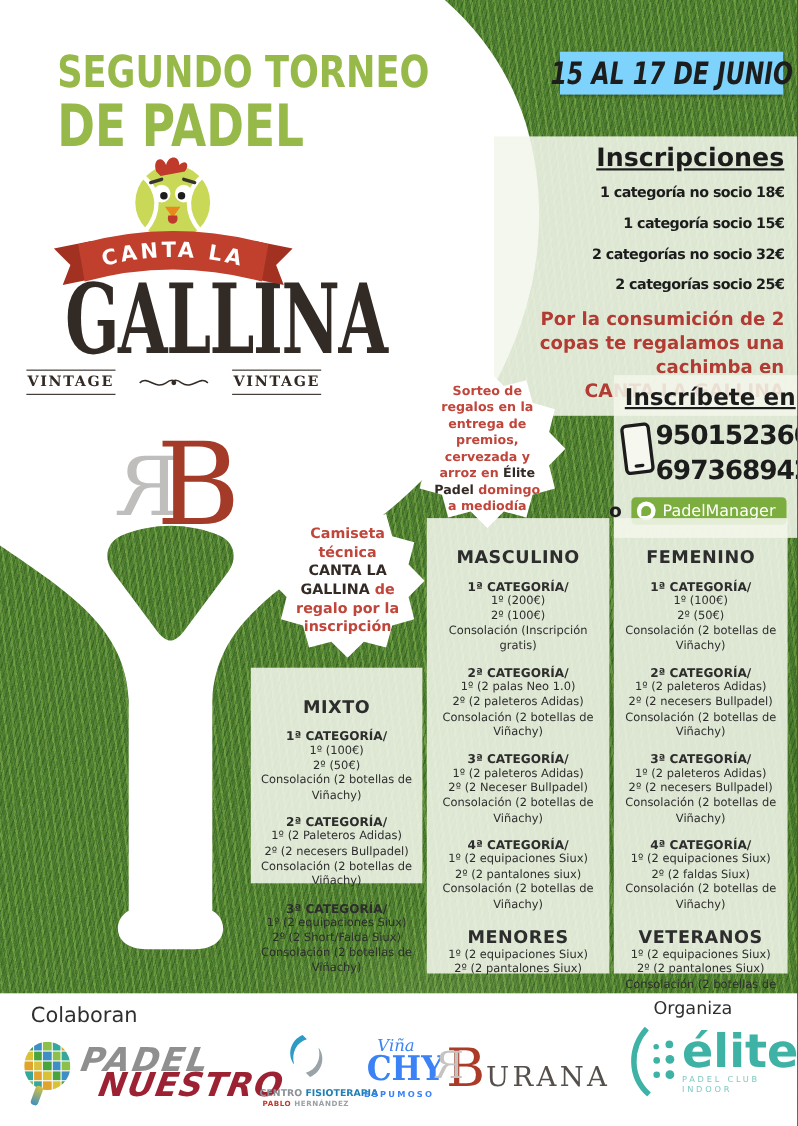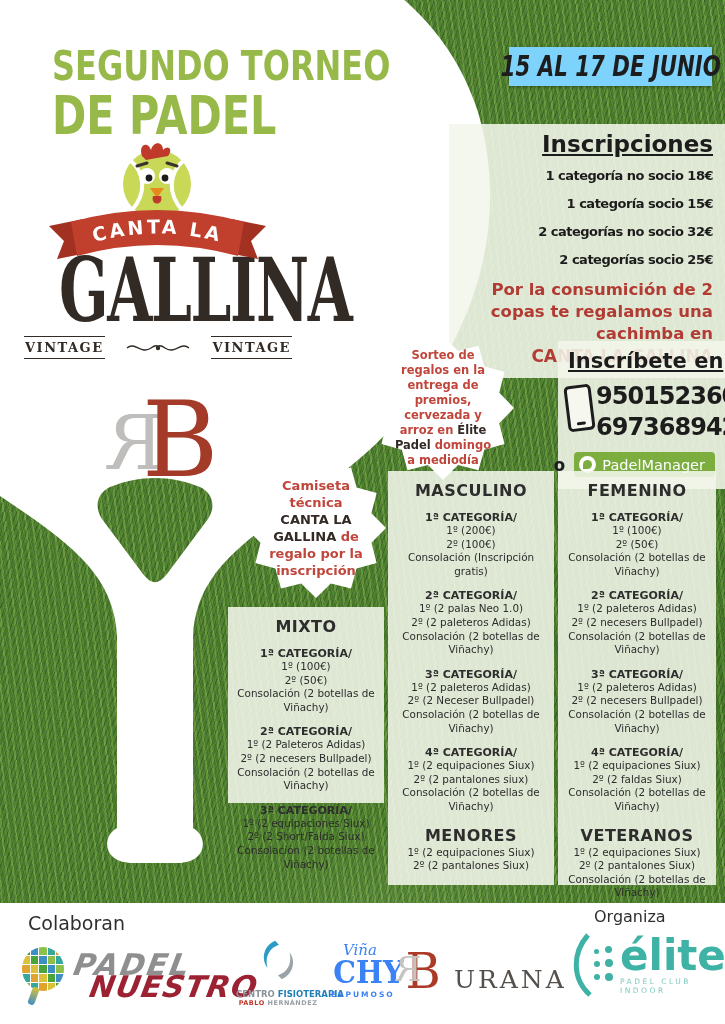--- a/index.html
+++ b/index.html
@@ -82,21 +82,21 @@
   .camiseta-burst .burst-text { width:104px; font-size:13px; line-height:17px; font-weight:bold; }
   .seg-red { color:#c0463c; }
   .seg-dark { color:#332a25; }
 
   
   .cat-col { position:absolute; background:rgba(243,246,234,.88); z-index:2; padding:10px 4px; text-align:center; color:#2d2d2d; }
   #col-0 { left:228px; top:607px; width:156px; height:196px; }
   #col-1 { left:388px; top:471px; width:166px; height:414px; }
   #col-2 { left:558px; top:471px; width:158px; height:414px; }
   .cat-title { font-size:16px; font-weight:bold; letter-spacing:.5px; margin:12px 0 1px; }
-  .cat-section:first-child .cat-title { margin-top:0; }
+  .cat-section:first-child .cat-title { margin-top:16px; }
   .cat-header { font-size:11px; font-weight:bold; margin-top:11px; }
   .cat-line { font-size:10.4px; line-height:13.6px; }
 
   
   .footer { position:absolute; left:0; top:903px; width:725px; height:121px; background:#fff; z-index:6; color:#2f2f2f; }
   .colaboran { position:absolute; left:28px; top:9px; font-size:19px; }
   .organiza { position:absolute; left:594px; top:4px; font-size:16px; }
 
   .pn-logo { position:absolute; left:22px; top:44px; display:flex; align-items:center; }
   .pn-icon { position:relative; width:46px; height:58px; margin-right:4px; }
@@ -115,21 +115,21 @@
   .fisio-red { color:#c0392b; } .fisio-gray2 { color:#9aa0a6; }
 
   .chy { position:absolute; left:331px; top:40px; width:58px; text-align:center; color:#3b82f6; }
   .chy-script { font-family:"DejaVu Serif",serif; font-style:italic; font-size:15px; line-height:14px; }
   .chy-name { font-family:"DejaVu Serif",serif; font-weight:bold; font-size:31px; line-height:30px; transform:scaleX(.92); transform-origin:center; }
   .chy-sub { font-size:7.5px; font-weight:bold; letter-spacing:2px; margin-top:3px; }
 
   .burana { position:absolute; left:396px; top:44px; display:flex; align-items:baseline; font-family:"DejaVu Serif",serif; height:56px; }
   .bur-r { font-size:34px; color:#c6c4c1; transform:scaleX(-1); align-self:flex-start; margin-top:2px; }
   .bur-b { font-size:48px; line-height:48px; color:#ab3a27; margin-left:-16px; }
-  .bur-rest { font-size:25px; color:#55504b; letter-spacing:3px; margin-left:13px; }
+  .bur-rest { font-size:25px; color:#55504b; letter-spacing:3px; margin-left:1px; }
 
   .elite { position:absolute; left:572px; top:30px; display:flex; align-items:center; }
   .elite-icon { position:relative; width:44px; height:64px; }
   .elite-dot { position:absolute; background:#3eb2a5; border-radius:50%; }
   .elite-text { margin-left:4px; }
   .elite-name { font-size:42px; font-weight:bold; color:#3eb2a5; line-height:40px; }
   .elite-tag { font-size:7.5px; letter-spacing:2.5px; color:#7ccac0; margin-top:1px; }
 </style>
 </head>
 <body>

